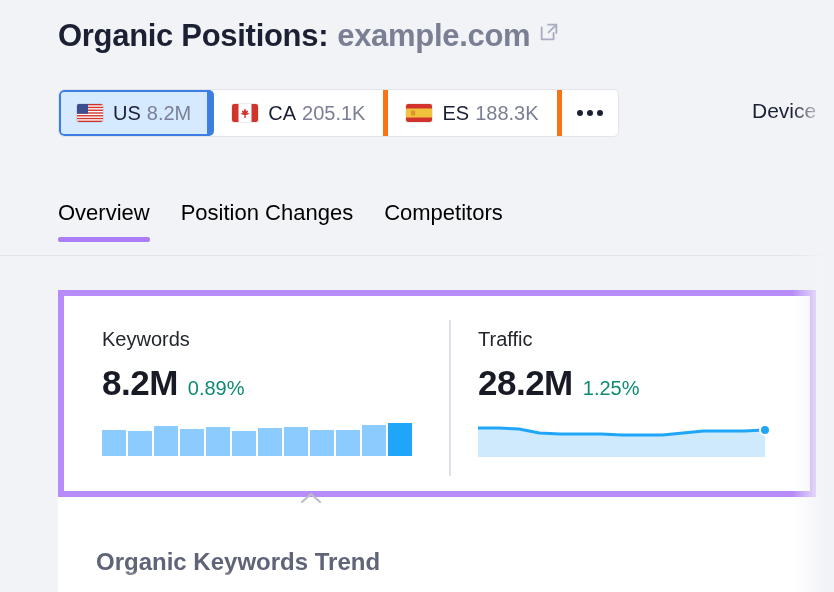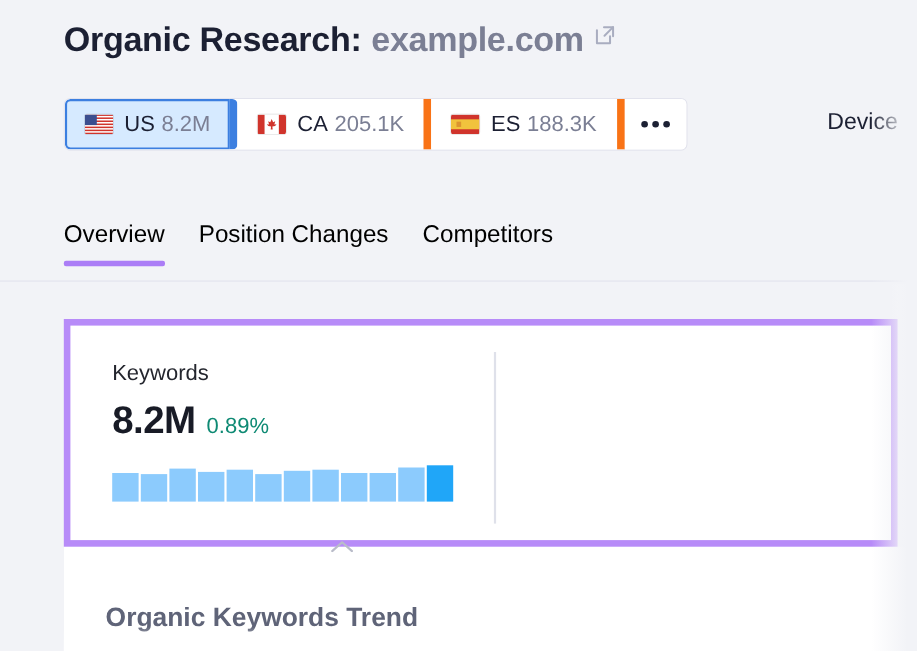--- a/index.html
+++ b/index.html
@@ -36,21 +36,21 @@
     display: flex; align-items: stretch;
     background: #ffffff;
     border: 1px solid #e2e3ed;
     border-radius: 6px;
     height: 48px;
     overflow: hidden;
   }
   .chip {
     display: flex; align-items: center; gap: 10px;
     padding: 16px 18px;
-    border-right: 7px solid #f97316;
+    border-right: 5px solid #f97316;
     font-size: 20px; white-space: nowrap;
     background: #ffffff;
   }
   .chip:last-child { border-right: none; }
   .chip.active {
     background: #d6eaff;
     box-shadow: inset 0 0 0 2px #3c7fe0;
     border-radius: 5px;
     border-right-color: #3c7fe0;
   }
@@ -148,21 +148,21 @@
     position: absolute; left: 0; top: 497px; width: 58px; height: 95px;
     background: #f2f3f7;
   }
 </style>
 </head>
 <body>
 
 <div id="root">
 
   <div class="title-row">
-    <span class="title-main">Organic Research:</span>
+    <span class="title-main">Organic Positions:</span>
     <span class="title-domain">example.com</span>
     <span class="ext-link-icon">
       <svg width="22" height="22" viewBox="0 0 24 24" fill="none" stroke="#a9adc0" stroke-width="2" stroke-linecap="round" stroke-linejoin="round">
         <path d="M4 7 L4 20 L17 20 L17 13"></path>
         <path d="M11 4 L20 4 L20 13"></path>
         <path d="M20 4 L11.5 12.5"></path>
       </svg>
     </span>
   </div>
 
@@ -262,20 +262,34 @@
             <i style="height: 29px;"></i>
             <i style="height: 26px;"></i>
             <i style="height: 26px;"></i>
             <i style="height: 31px;"></i>
             <i class="last" style="height: 33px;"></i>
           </div>
       </div>
 
       <div class="v-divider"></div>
 
+      <div class="panel right">
+        <div class="metric-label">Traffic</div>
+        <div class="metric-row">
+          <span class="metric-value">28.2M</span>
+          <span class="metric-delta">1.25%</span>
+        </div>
+        <div class="area-wrap">
+          <svg id="traffic-svg" width="296" height="34" viewBox="0 0 296 34" preserveAspectRatio="none">
+              <polygon points="0.0,5.0 20.5,5.0 41.0,6.0 61.5,10.0 82.0,11.0 102.5,11.0 123.0,11.0 143.5,12.0 164.0,12.0 184.5,12.0 205.0,10.0 225.5,8.0 246.0,8.0 266.5,8.0 287.0,7.0 287,34 0,34" fill="#cfeafd"></polygon>
+              <polyline points="0.0,5.0 20.5,5.0 41.0,6.0 61.5,10.0 82.0,11.0 102.5,11.0 123.0,11.0 143.5,12.0 164.0,12.0 184.5,12.0 205.0,10.0 225.5,8.0 246.0,8.0 266.5,8.0 287.0,7.0" fill="none" stroke="#20a6f8" stroke-width="3" stroke-linejoin="round" stroke-linecap="round"></polyline>
+              <circle cx="287" cy="7" r="5" fill="#20a6f8" stroke="#ffffff" stroke-width="2"></circle>
+            </svg>
+        </div>
+      </div>
 
     </div>
   </div>
 
   <div class="right-fade-white"></div>
   <div class="right-fade"></div>
 
 </div>
 
 </body></html>

